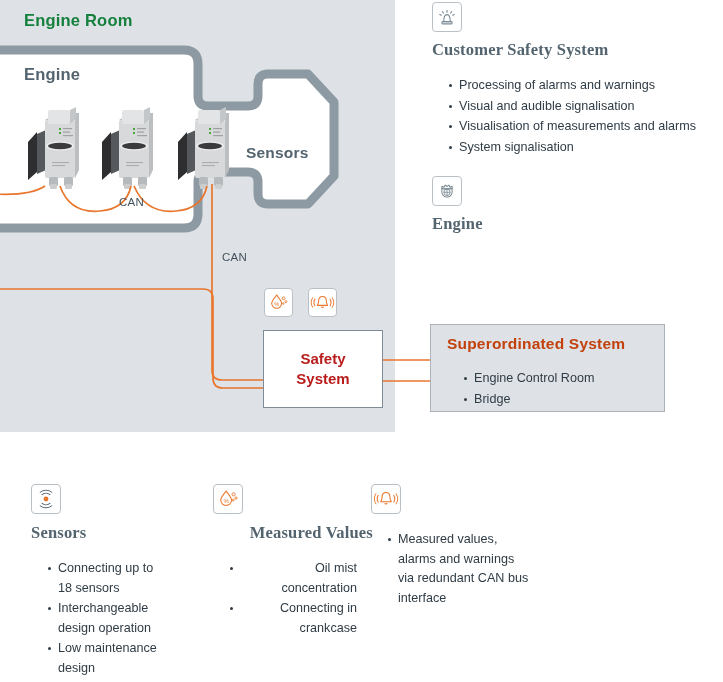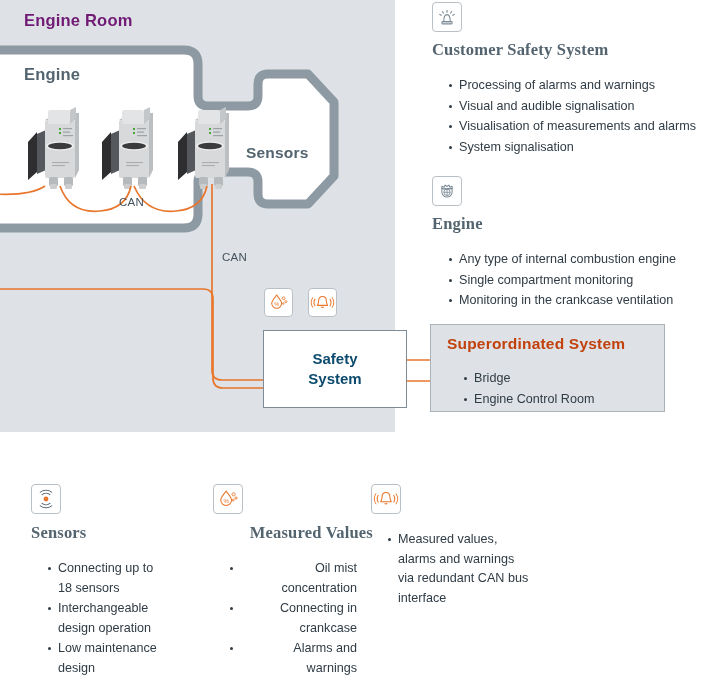--- a/index.html
+++ b/index.html
@@ -13,21 +13,21 @@
   }
   .stage{position:absolute;left:0;top:0;width:723px;height:682px;}
 
   
   #engine-room-panel{
     position:absolute;left:0;top:0;width:395px;height:432px;
     background:#dee2e6;
   }
   #engine-room-title{
     position:absolute;left:24px;top:11px;
-    font-size:16.5px;font-weight:bold;color:#701a75;letter-spacing:.2px;
+    font-size:16.5px;font-weight:bold;color:#15803d;letter-spacing:.2px;
   }
 
   
   #engine-shape{position:absolute;left:-14px;top:44px;width:420px;height:200px;}
 
   #engine-title{
     position:absolute;left:24px;top:65px;
     font-size:16.5px;font-weight:bold;color:#53646f;letter-spacing:.2px;
   }
   #sensors-label{
@@ -51,25 +51,25 @@
   .badge-icon{
     position:absolute;width:29px;height:29px;
     border:1px solid #b9c0c6;border-radius:4px;background:#ffffff;
     box-sizing:border-box;
   }
   #badge-oil{left:264px;top:288px;}
   #badge-alarm{left:308px;top:288px;}
 
   
   #safety-system-box{
-    position:absolute;left:263px;top:330px;width:144px;height:78px;
+    position:absolute;left:263px;top:330px;width:120px;height:78px;
     background:#ffffff;border:1px solid #7d8c96;box-sizing:border-box;
     display:flex;align-items:center;justify-content:center;
     text-align:center;
-    font-size:15px;font-weight:bold;color:#0c4a6e;line-height:1.35;
+    font-size:15px;font-weight:bold;color:#b91c1c;line-height:1.35;
   }
 
   
   #superordinated-box{
     position:absolute;left:430px;top:324px;width:235px;height:88px;
     background:#dee2e6;border:1px solid #aab3ba;box-sizing:border-box;
     padding:10px 0 0 16px;
   }
   #superordinated-title{
     font-size:15.5px;font-weight:bold;color:#c2410c;letter-spacing:.2px;
@@ -265,22 +265,22 @@
   <div id="safety-system-box">
     <div>
       <div>Safety</div>
       <div>System</div>
     </div>
   </div>
 
   <div id="superordinated-box">
     <div id="superordinated-title">Superordinated System</div>
     <ul class="blist">
+      <li>Engine Control Room</li>
       <li>Bridge</li>
-      <li>Engine Control Room</li>
     </ul>
   </div>
 
   <div id="customer-safety-block">
     <div class="feature-icon">
       <svg viewBox="0 0 30 30" width="28" height="28">
         <path d="M11.5 20 C 11.5 15 12.4 12.5 15 12.5 C 17.6 12.5 18.5 15 18.5 20 Z" fill="none" stroke="#7d8c96" stroke-width="1.2"></path>
         <rect x="9.6" y="20" width="10.8" height="2.4" rx=".6" fill="none" stroke="#7d8c96" stroke-width="1.2"></rect>
         <line x1="15" y1="10.4" x2="15" y2="7.6" stroke="#7d8c96" stroke-width="1.2"></line>
         <line x1="11.4" y1="11.2" x2="9.8" y2="8.8" stroke="#7d8c96" stroke-width="1.2"></line>
@@ -302,25 +302,20 @@
     <div class="feature-icon">
       <svg viewBox="0 0 30 30" width="28" height="28">
         <path d="M9.5 12.5 L9.5 10 L11.8 11 L13 8.6 L15 10.2 L17 8.6 L18.2 11 L20.5 10 L20.5 12.5 Z" fill="none" stroke="#7d8c96" stroke-width="1.1" stroke-linejoin="round"></path>
         <path d="M9.5 12.5 L20.5 12.5 L20.5 16 A 5.5 5.5 0 0 1 9.5 16 Z" fill="none" stroke="#7d8c96" stroke-width="1.1"></path>
         <circle cx="15" cy="16.4" r="3.4" fill="none" stroke="#7d8c96" stroke-width="1"></circle>
         <line x1="11.6" y1="16.4" x2="18.4" y2="16.4" stroke="#7d8c96" stroke-width=".9"></line>
         <line x1="15" y1="13" x2="15" y2="19.8" stroke="#7d8c96" stroke-width=".9"></line>
       </svg>
     </div>
     <div class="feature-title">Engine</div>
-    <ul class="blist">
-      <li>Any type of internal combustion engine</li>
-      <li>Single compartment monitoring</li>
-      <li>Monitoring in the crankcase ventilation</li>
-    </ul>
   </div>
 
   <div id="bottom-row">
 
     <div class="bcol" id="col-sensors">
       <div class="feature-icon">
         <svg viewBox="0 0 30 30" width="28" height="28">
           <circle cx="15" cy="15" r="2.6" fill="#e8762c"></circle>
           <path d="M10.4 10.6 A 7 7 0 0 1 19.6 10.6" fill="none" stroke="#53646f" stroke-width="1.1"></path>
           <path d="M8.4 8 A 10.2 10.2 0 0 1 21.6 8" fill="none" stroke="#53646f" stroke-width="1"></path>
@@ -343,21 +338,20 @@
           <text x="13" y="19" font-size="6.4" fill="#e8762c" text-anchor="middle" font-family="Liberation Sans, sans-serif">%</text>
           <circle cx="21" cy="10" r="1.7" fill="none" stroke="#e8762c" stroke-width=".95"></circle>
           <circle cx="23.6" cy="14" r="1.2" fill="none" stroke="#e8762c" stroke-width=".95"></circle>
           <circle cx="20.6" cy="16.2" r="1" fill="none" stroke="#e8762c" stroke-width=".95"></circle>
         </svg>
       </div>
       <div class="feature-title">Measured Values</div>
       <ul class="blist">
         <li>Oil mist concentration</li>
         <li>Connecting in crankcase</li>
-        <li>Alarms and warnings</li>
       </ul>
     </div>
 
     <div class="bcol" id="col-alarms">
       <div class="feature-icon">
         <svg viewBox="0 0 30 30" width="28" height="28">
           <path d="M15 8 C 12 8 10.8 10.1 10.8 12.8 C 10.8 15.7 9.5 17 9.5 18 L 20.5 18 C 20.5 17 19.2 15.7 19.2 12.8 C 19.2 10.1 18 8 15 8 Z" fill="none" stroke="#e8762c" stroke-width="1.15"></path>
           <path d="M13.6 19.5 A 1.6 1.6 0 0 0 16.4 19.5" fill="none" stroke="#e8762c" stroke-width="1.15"></path>
           <path d="M6.9 10.8 A 7.2 7.2 0 0 0 6.9 18.8" fill="none" stroke="#e8762c" stroke-width="1.1"></path>
           <path d="M4.4 9 A 10.4 10.4 0 0 0 4.4 20.6" fill="none" stroke="#e8762c" stroke-width="1"></path>

